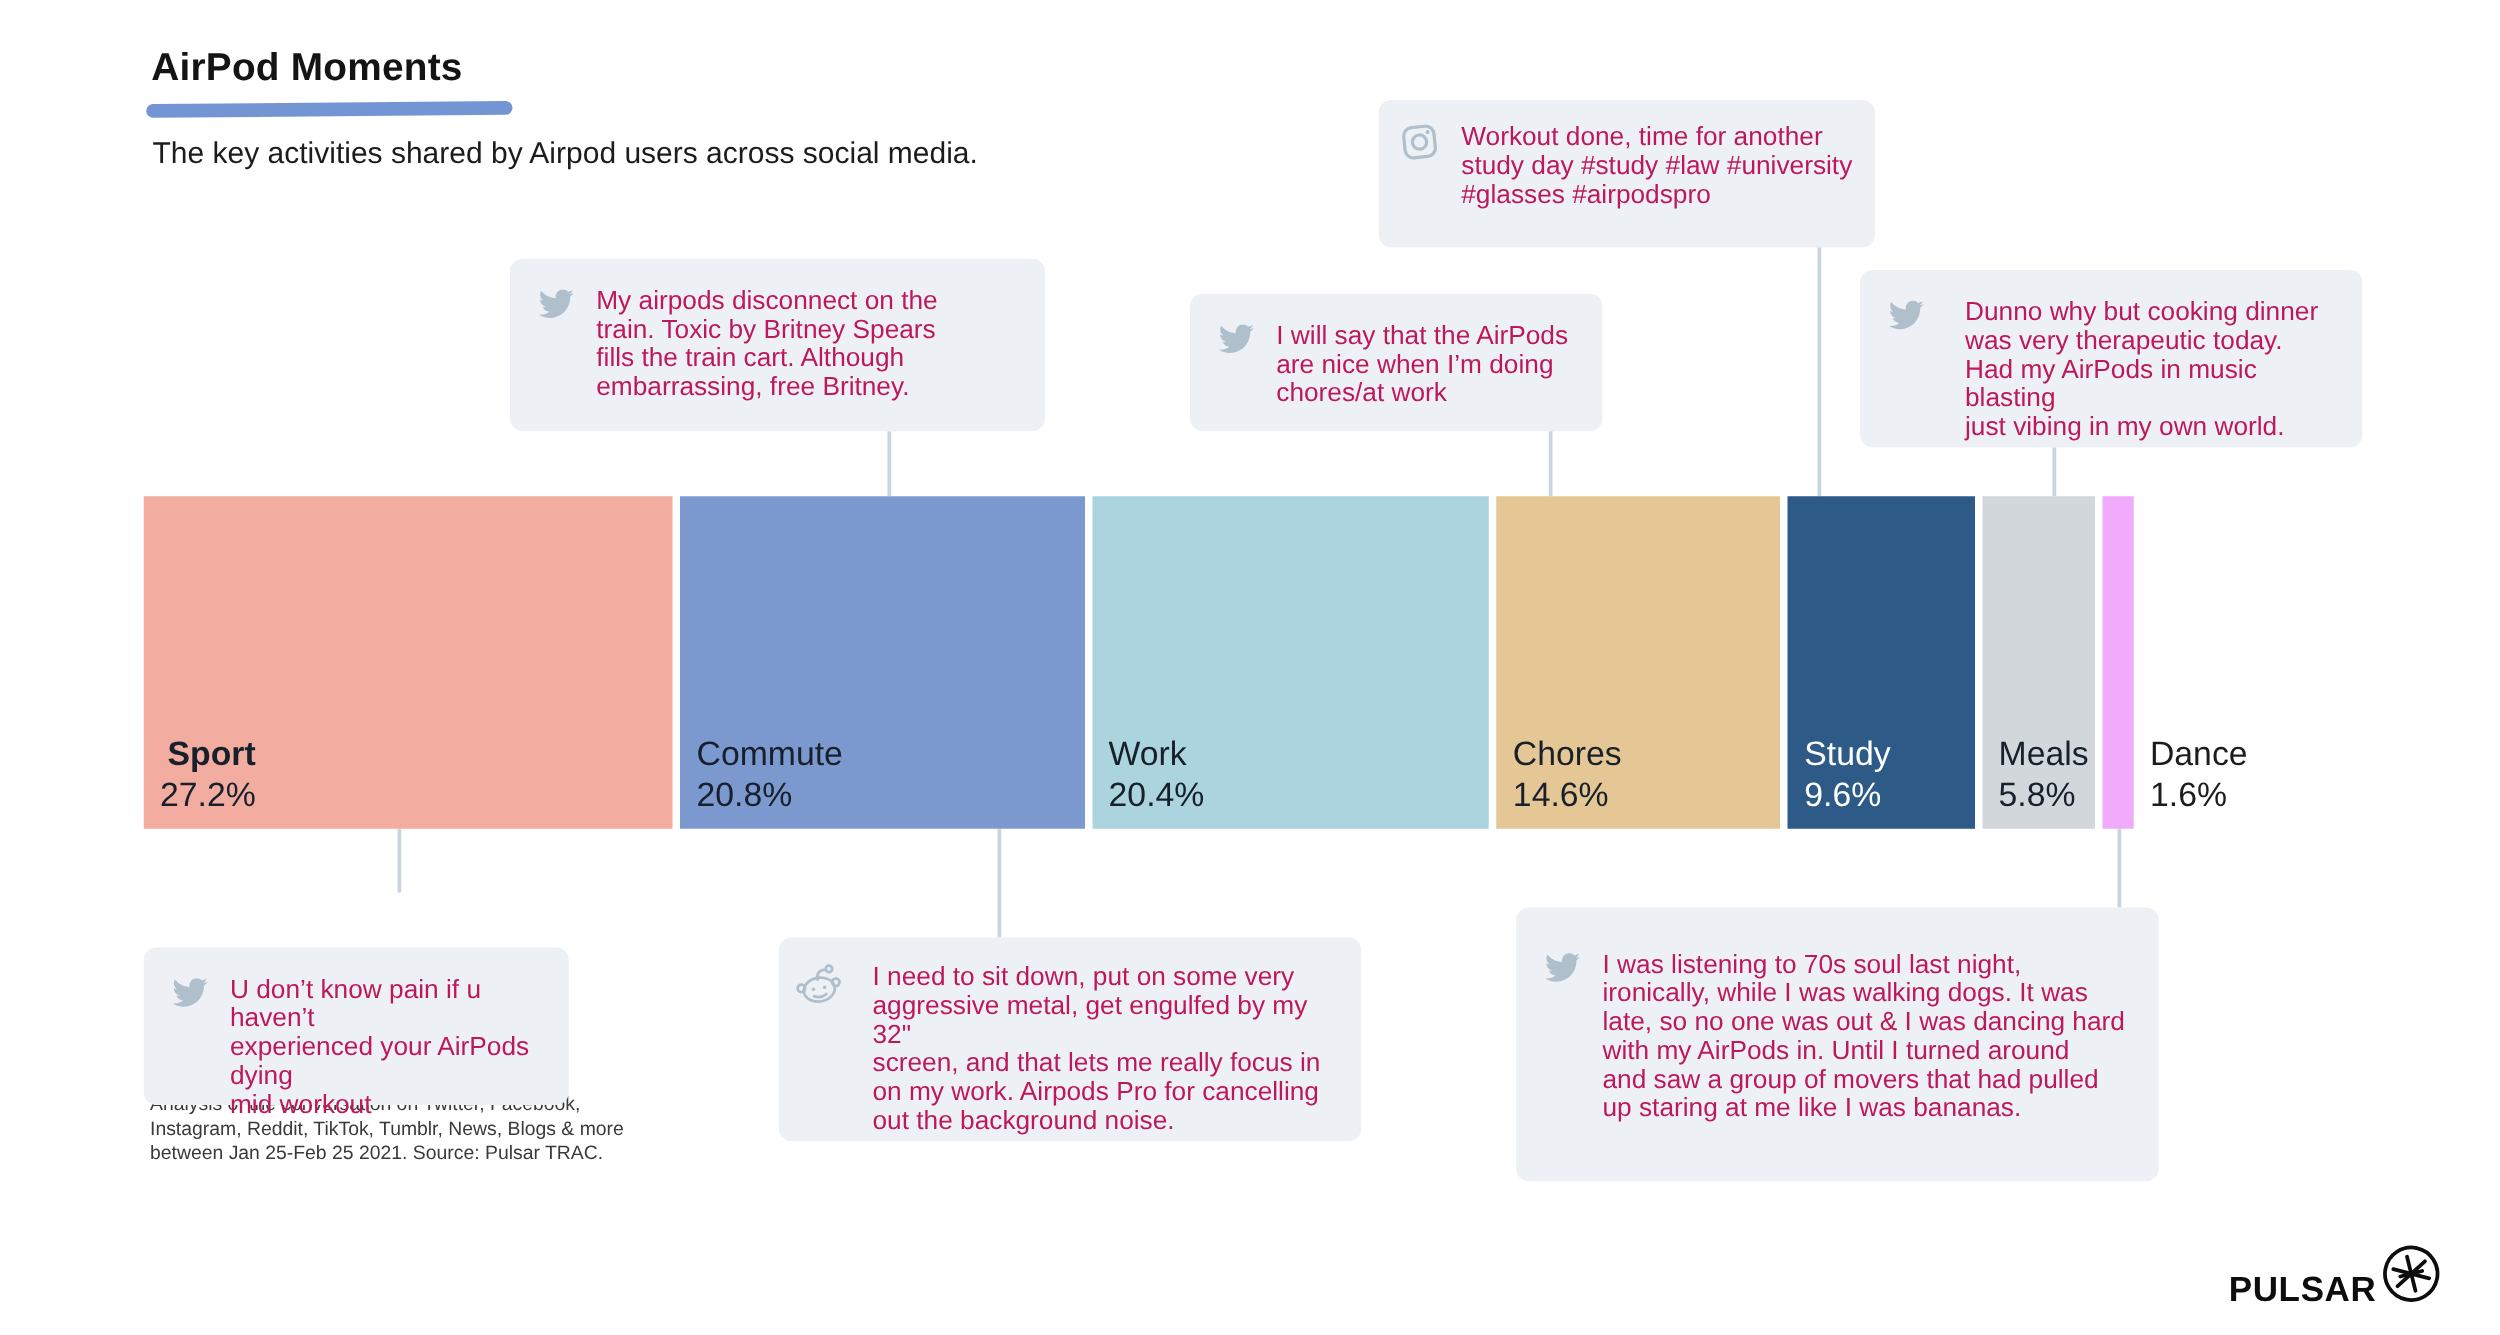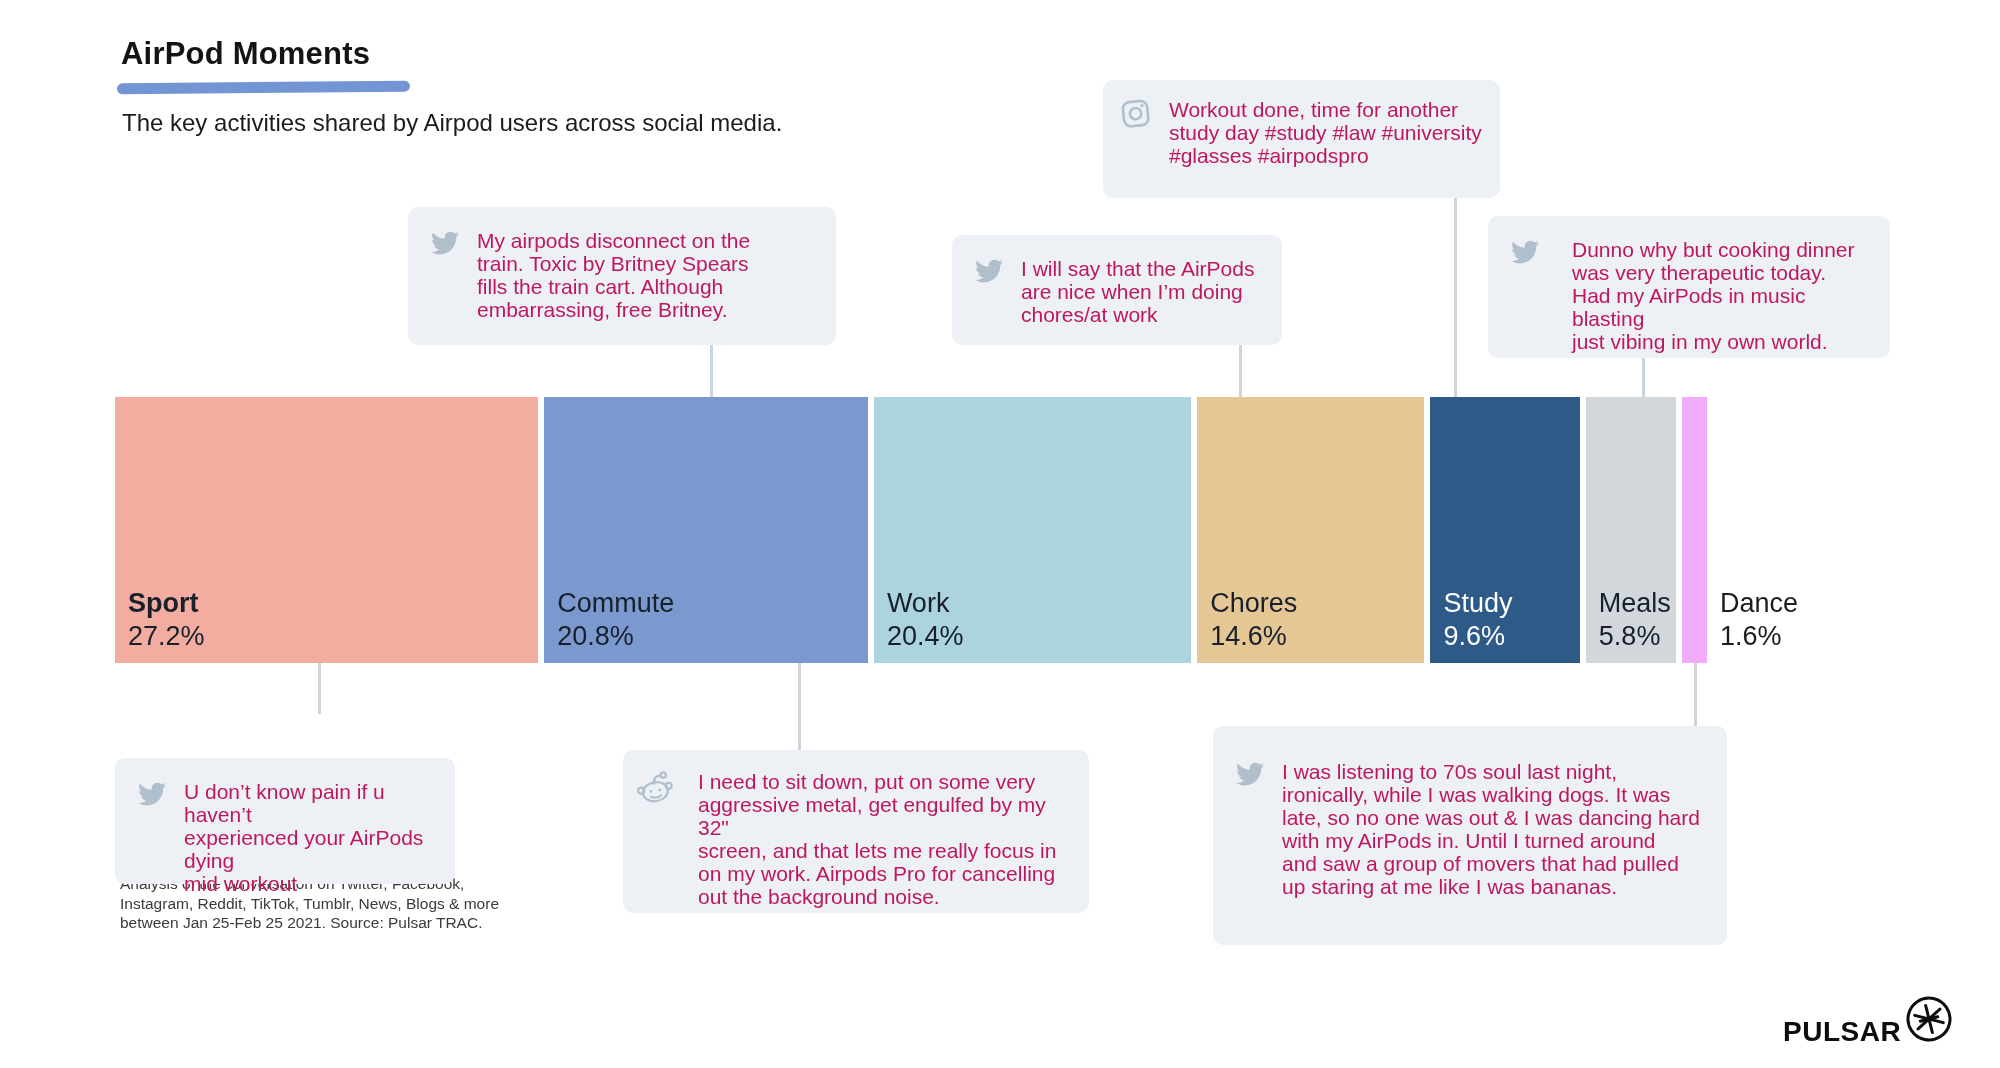--- a/index.html
+++ b/index.html
@@ -107,21 +107,21 @@
           <path d="M23.95 4.57c-.88.39-1.83.65-2.82.77 1.01-.61 1.79-1.57 2.16-2.72-.95.56-2 .97-3.12 1.2-.9-.96-2.18-1.56-3.6-1.56-2.72 0-4.92 2.2-4.92 4.92 0 .39.04.76.13 1.12C7.69 8.09 4.07 6.13 1.64 3.16c-.43.72-.67 1.56-.67 2.47 0 1.71.87 3.22 2.19 4.1-.81-.03-1.57-.25-2.23-.62v.06c0 2.39 1.69 4.38 3.95 4.83-.41.11-.85.17-1.3.17-.31 0-.61-.03-.91-.08.63 1.95 2.44 3.38 4.6 3.42-1.68 1.32-3.81 2.1-6.1 2.1-.39 0-.78-.02-1.17-.07 2.19 1.39 4.77 2.21 7.56 2.21 9.05 0 14-7.5 14-13.99 0-.21 0-.42-.02-.63.96-.69 1.8-1.56 2.46-2.55l-.05-.02z"></path>
         </svg>
     </span>
     <p class="quote">Dunno why but cooking dinner
 was very therapeutic today.
 Had my AirPods in music blasting
 just vibing in my own world.</p>
   </div>
 
   <div class="bar">
-    <div class="segment bold-name" style="background: rgb(242, 172, 160); flex-grow: 27.2;">
+    <div class="segment bold-name" style="background: rgb(242, 172, 160); flex-grow: 27.2; text-align: right;">
       <div class="seg-label" style="color: rgb(23, 32, 43);">
           <div class="seg-name">Sport</div>
           <div class="seg-pct">27.2%</div>
         </div>
     </div>
     <div class="segment" style="background: rgb(124, 153, 207); flex-grow: 20.8;">
       <div class="seg-label" style="color: rgb(23, 32, 43);">
           <div class="seg-name">Commute</div>
           <div class="seg-pct">20.8%</div>
         </div>

